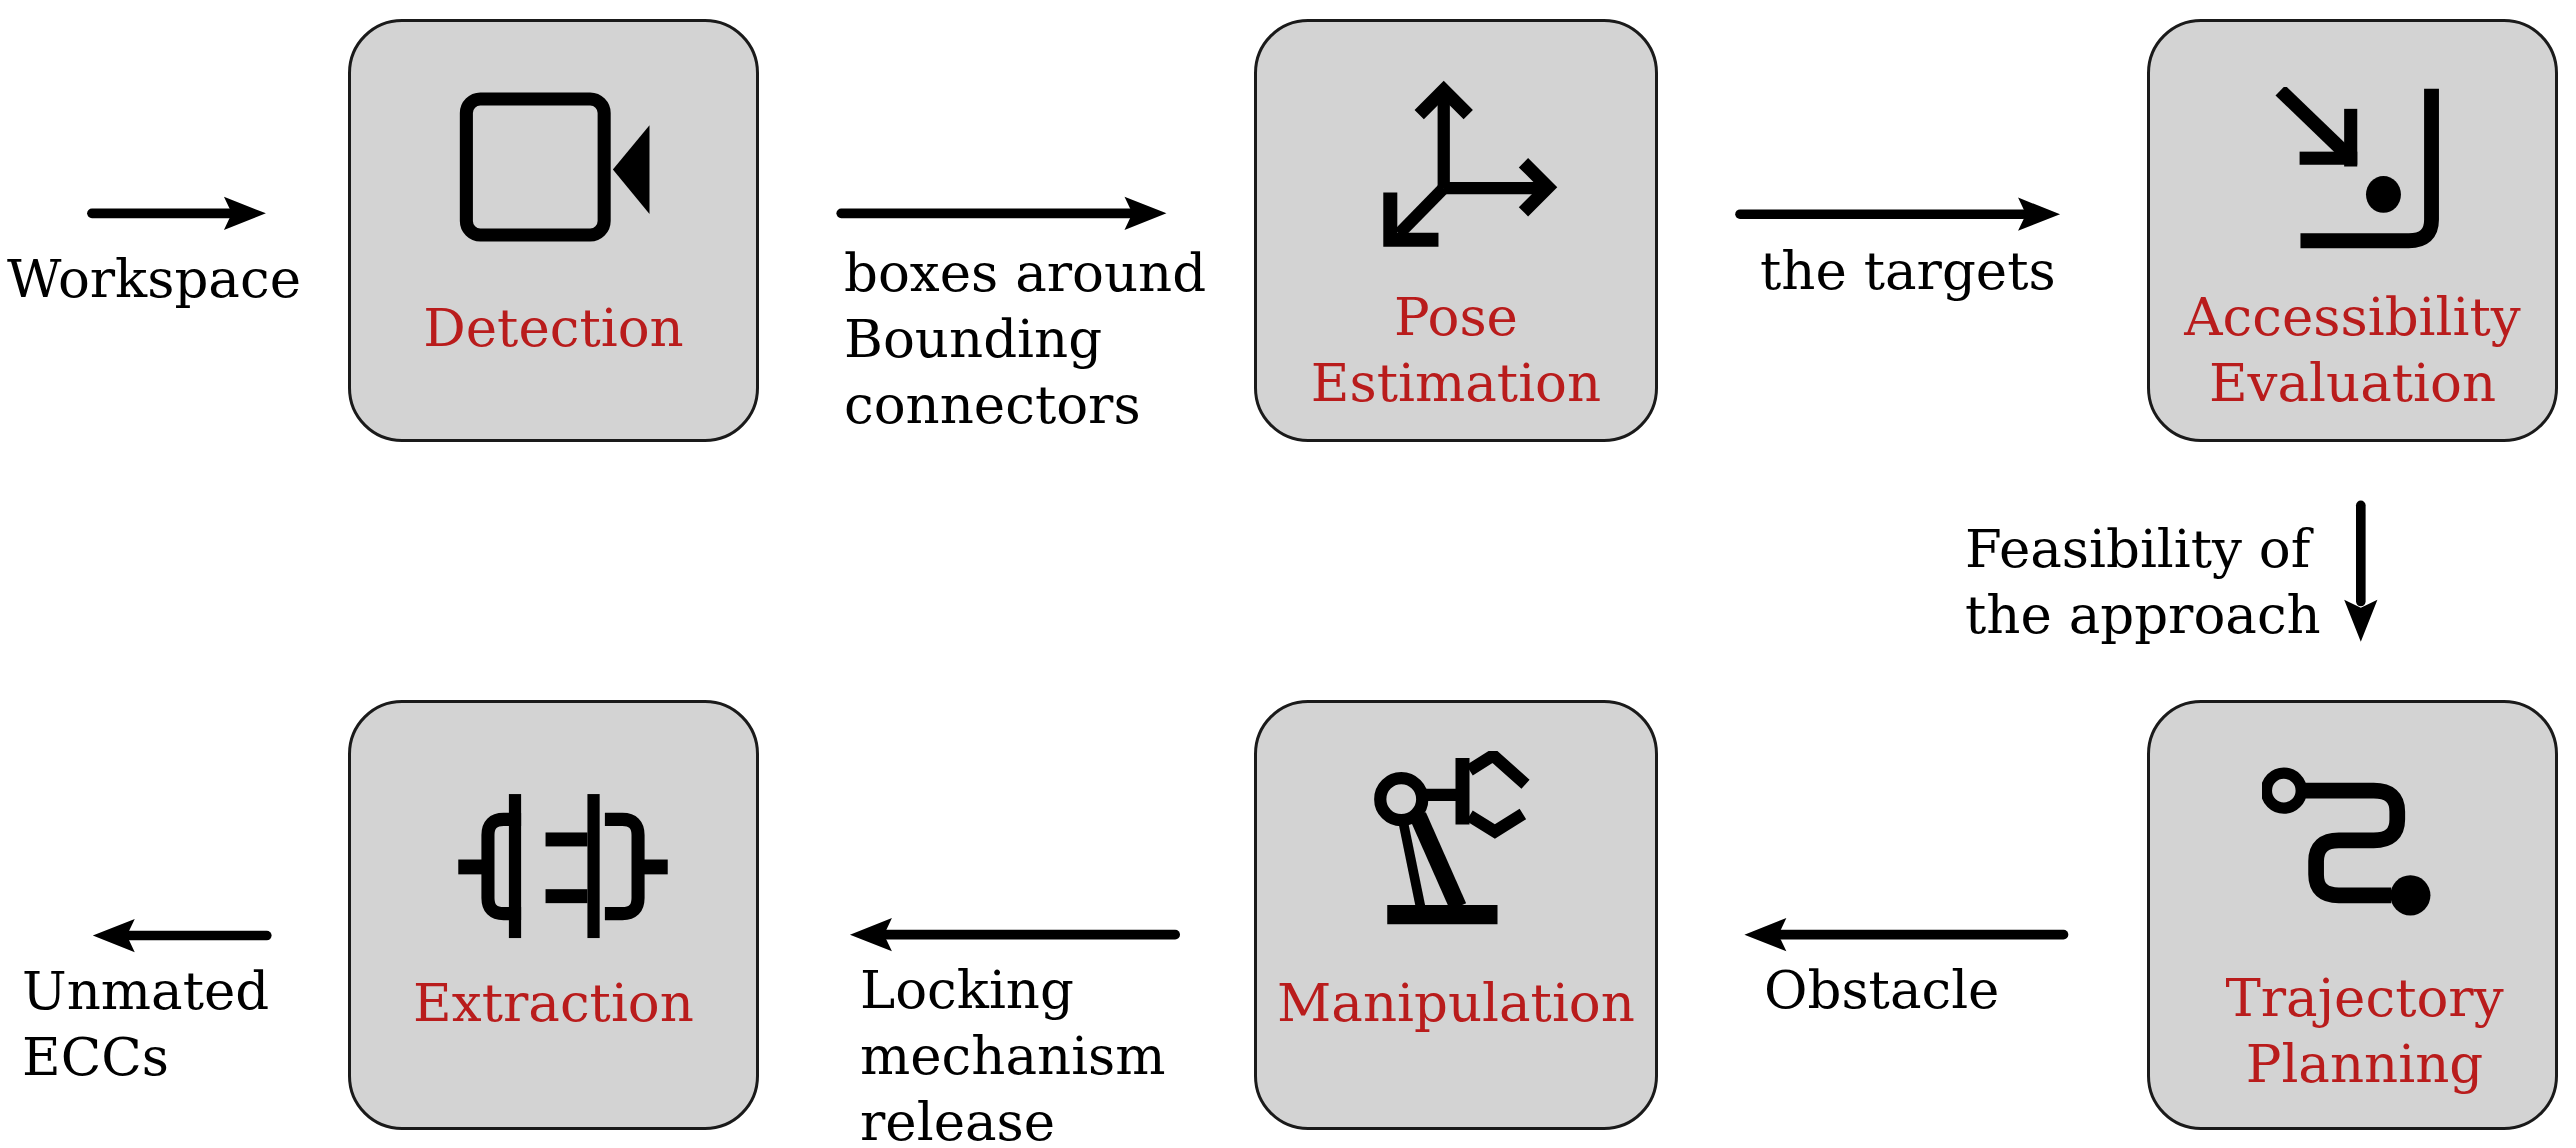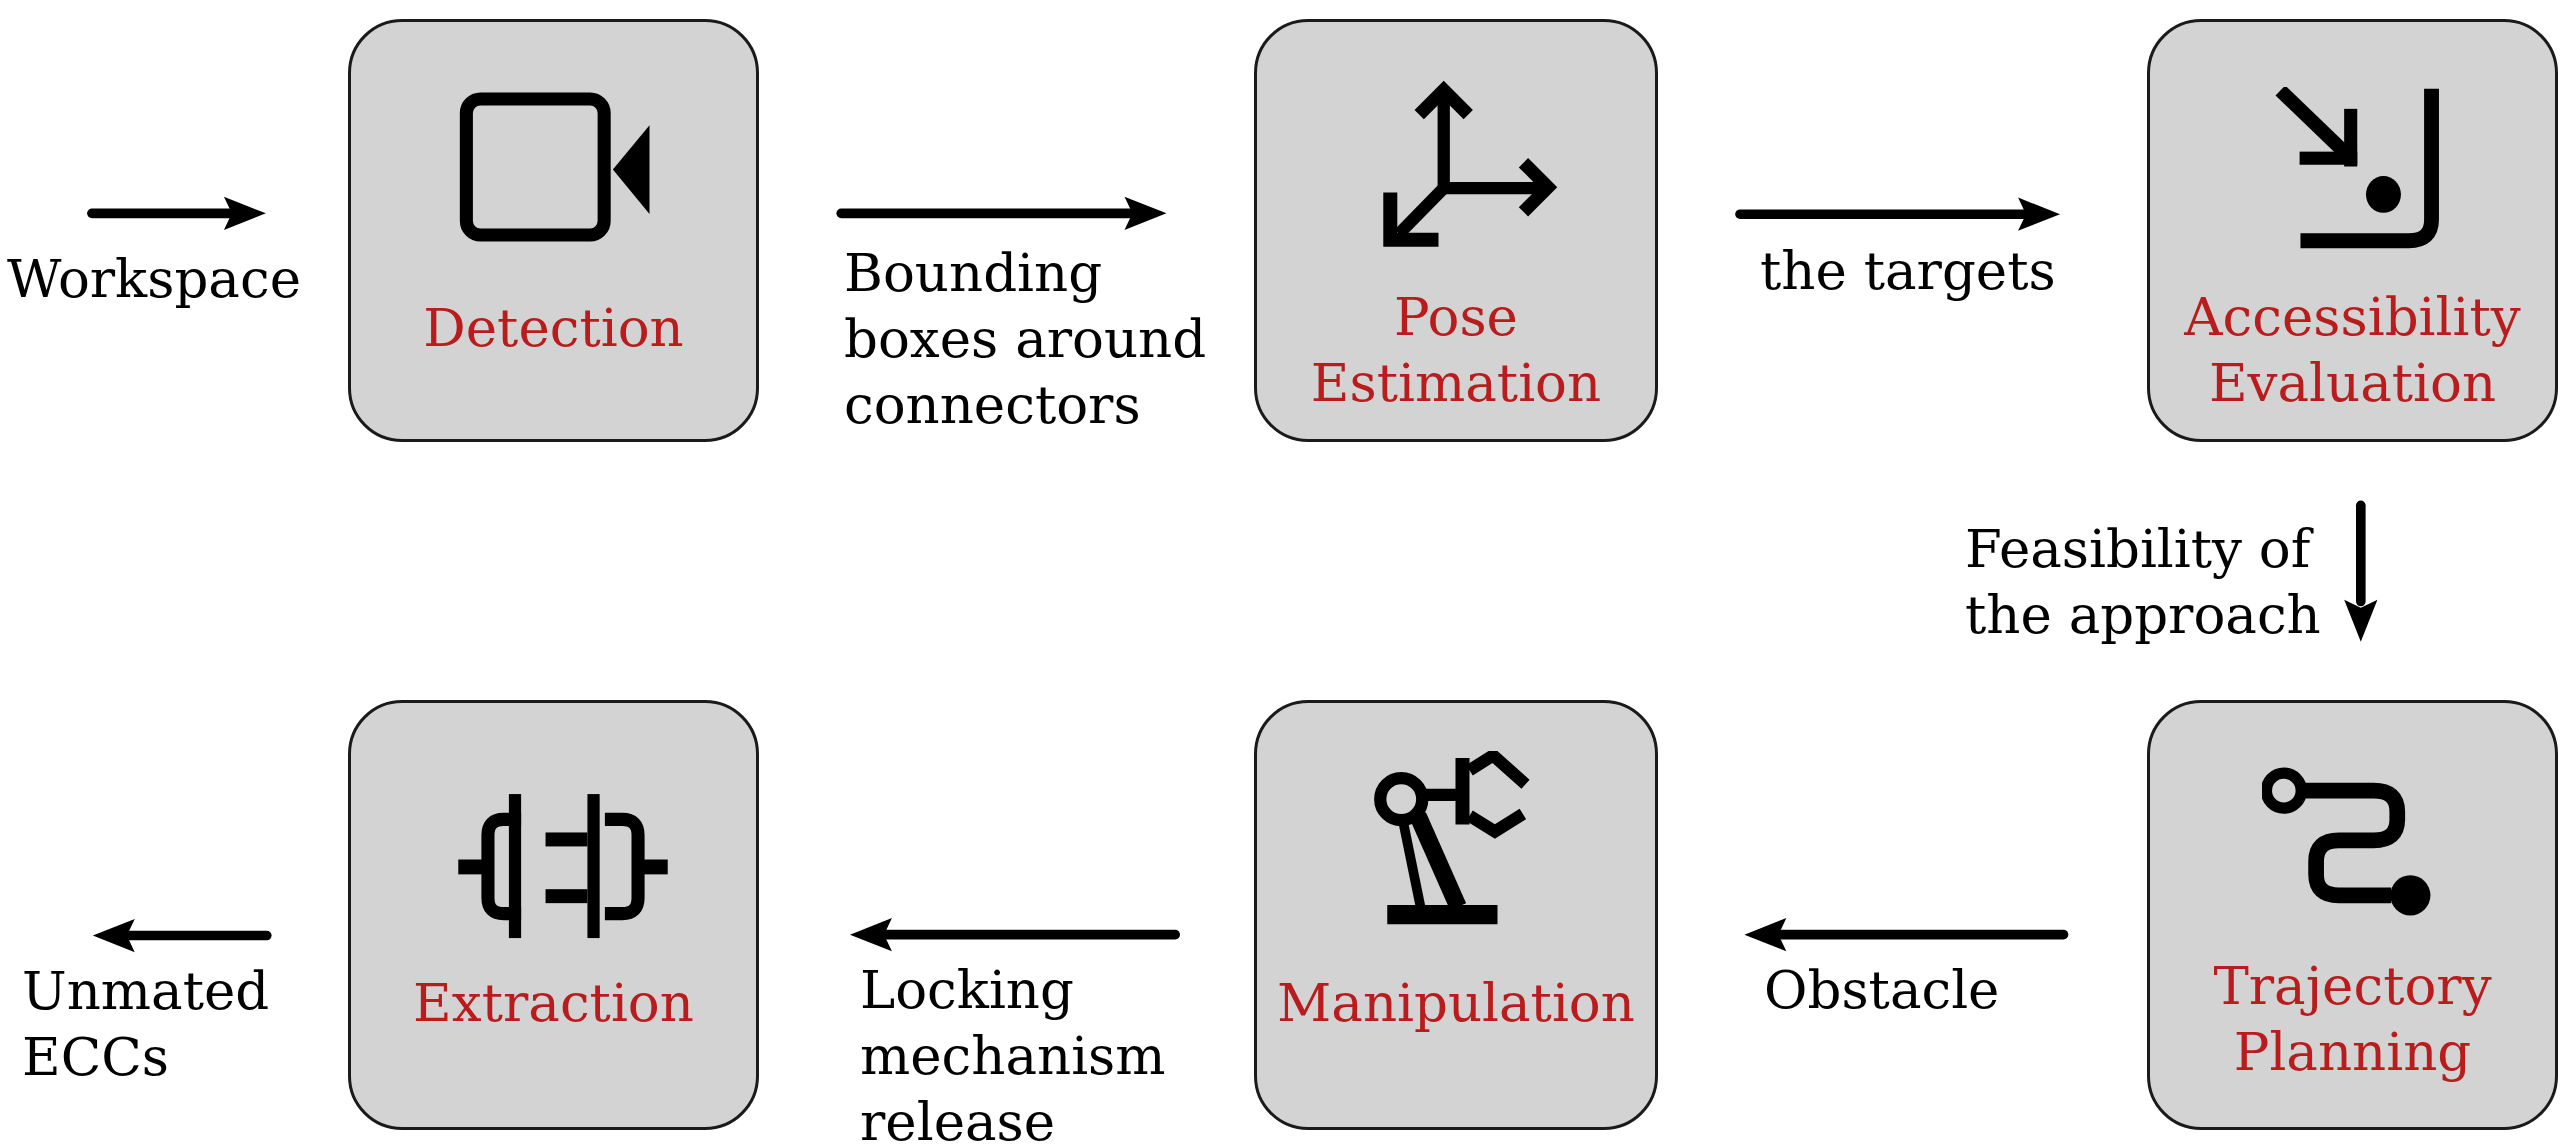--- a/index.html
+++ b/index.html
@@ -65,22 +65,22 @@
     <g stroke="#000" fill="#000">
       <path d="M148,1070 H305" stroke-width="11" stroke-linecap="round"></path>
       <polygon points="106,1070 154,1051 145,1070 154,1089" stroke="none"></polygon>
     </g>
   </svg>
 
   <div class="edge-label" style="left:7px;top:246px;">
     <div>Workspace</div>
   </div>
   <div class="edge-label" style="left:844px;top:240px;">
+    <div>boxes around</div>
     <div>Bounding</div>
-    <div>boxes around</div>
     <div>connectors</div>
   </div>
   <div class="edge-label" style="left:1760px;top:238px;">
     <div>the targets</div>
   </div>
   <div class="edge-label" style="left:1965px;top:516px;">
     <div>Feasibility of</div>
     <div>the approach</div>
   </div>
   <div class="edge-label" style="left:1764px;top:957px;">
@@ -168,20 +168,20 @@
       <div>Manipulation</div>
     </div>
   </div>
 
   <div class="node" style="left:2147px;top:700px;width:411px;height:430px;">
     <svg class="node-icon" style="left:112px;top:64px;" width="192" height="159" viewBox="0 0 220 182">
       <circle cx="25" cy="27" r="20" fill="none" stroke="#000" stroke-width="13"></circle>
       <path d="M45,27 H128 Q155,27 155,51 V60 Q155,84 128,84 H88 Q62,84 62,108 V123 Q62,147 88,147 H148" fill="none" stroke="#000" stroke-width="18"></path>
       <circle cx="170" cy="147" r="23" fill="#000"></circle>
     </svg>
-    <div class="node-label" style="top:250px;">
+    <div class="node-label" style="top:262px;margin-left:12px;">
       <div>Trajectory</div>
       <div>Planning</div>
     </div>
   </div>
 
 </div>
 
 
 </body></html>

